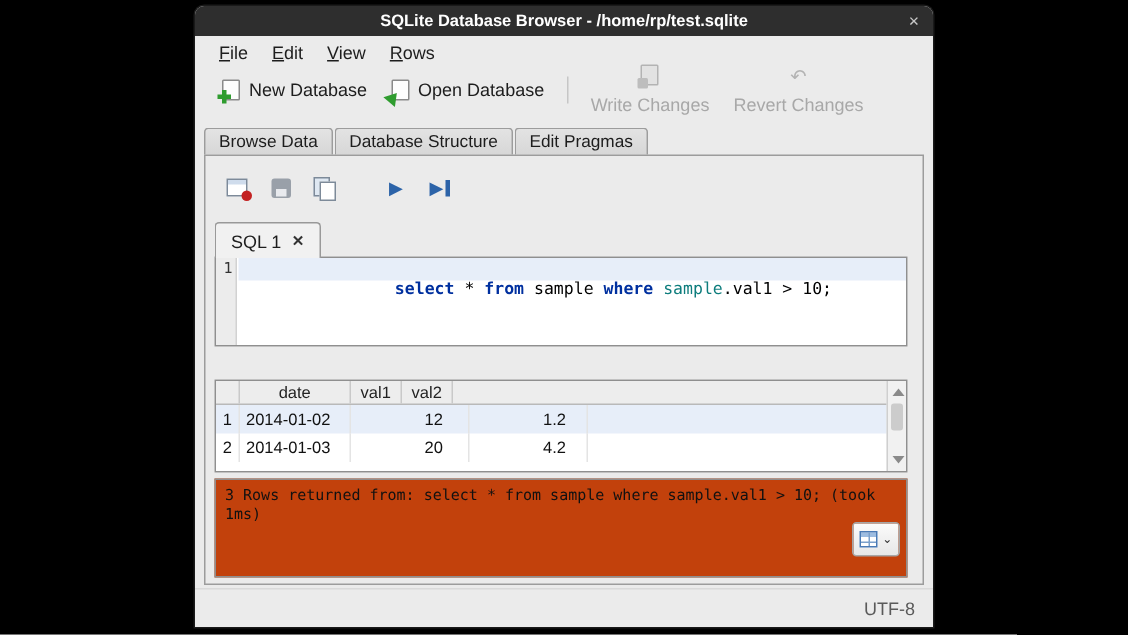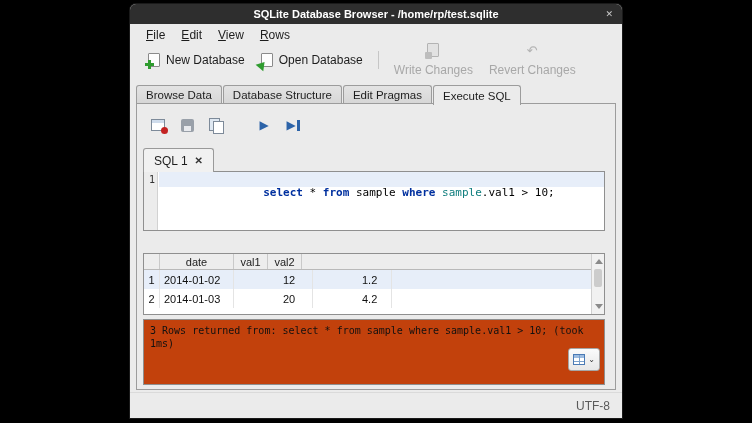--- a/index.html
+++ b/index.html
@@ -171,21 +171,20 @@
     <div class="tbtn disabled">
       <span class="revert-glyph">↶</span>
       <span>Revert Changes</span>
     </div>
   </div>
 
   <div class="tabbar">
     <div class="tab">Browse Data</div>
     <div class="tab">Database Structure</div>
     <div class="tab">Edit Pragmas</div>
-    <div class="tab active">Execute SQL</div>
   </div>
 
   <div class="frame">
 
     <div class="sqltools">
       <span class="sicon">
           <span class="icon-table"></span>
         </span>
       <span class="sicon">
           <span class="icon-disk"></span>

